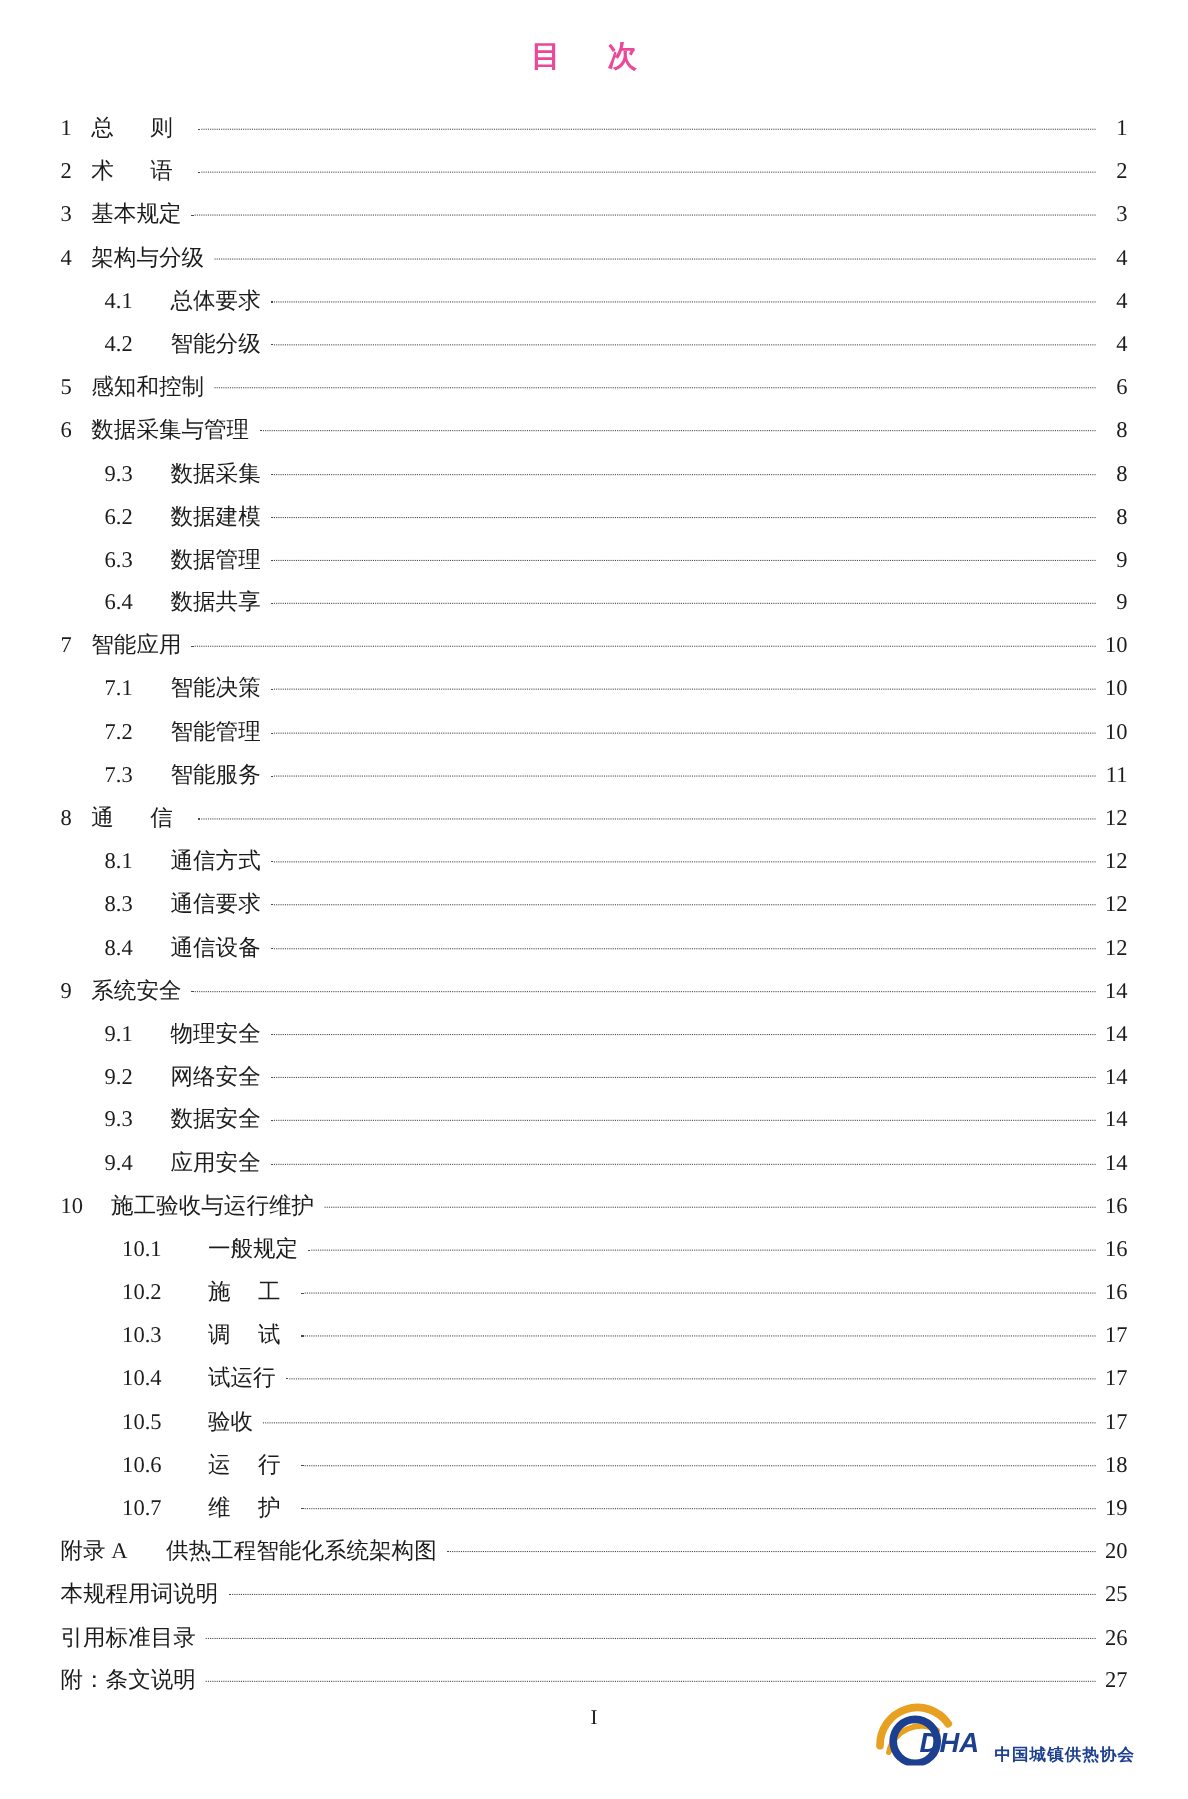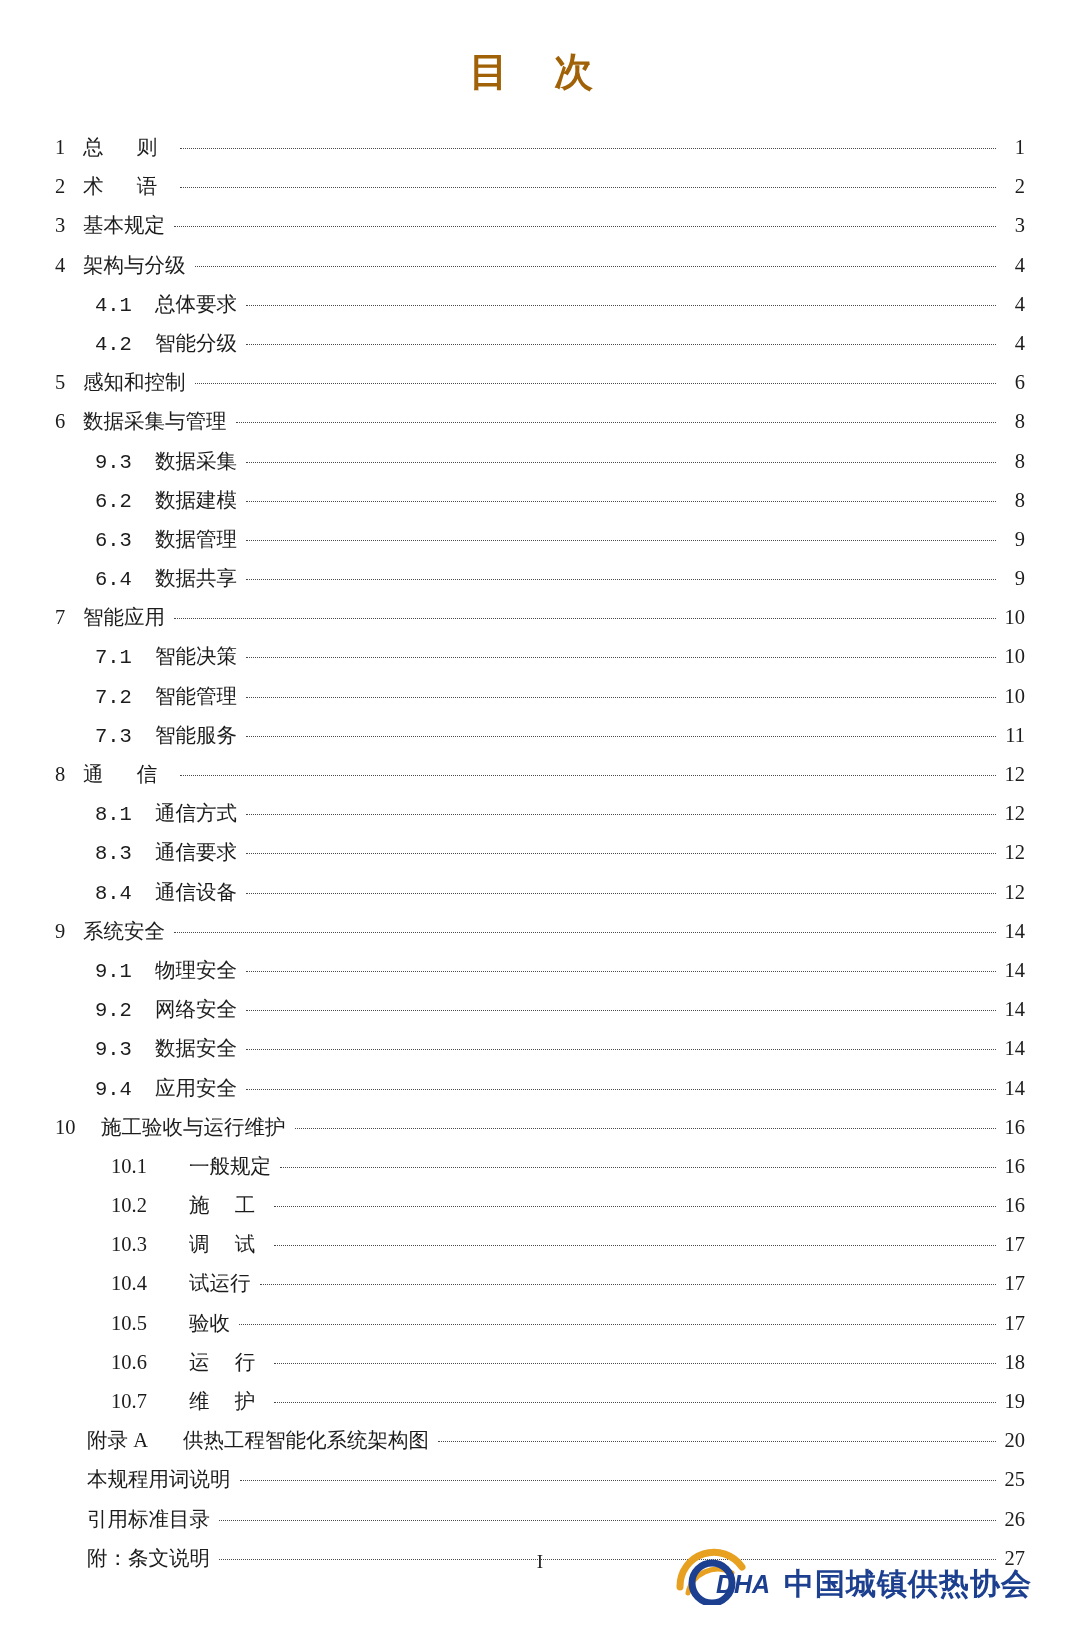--- a/index.html
+++ b/index.html
@@ -17,26 +17,26 @@
   }
   .page {
     position: relative;
     width: 1080px;
     height: 1635px;
     box-sizing: border-box;
     padding: 0;
   }
   .toc-title {
     text-align: center;
-    font-size: 39px;
+    font-size: 27px;
     font-weight: bold;
     letter-spacing: 18px;
-    padding-top: 45px;
+    padding-top: 33px;
     padding-bottom: 0;
-    color: #a16207;
+    color: #ec4899;
     font-family: "Liberation Serif", "DejaVu Serif", serif;
   }
   .toc-list {
     margin: 0;
     padding: 0;
     list-style: none;
     margin-top: 38px;
   }
   .toc-row {
     display: flex;
@@ -51,21 +51,21 @@
   .lvl0 { padding-left: 55px; }
   .lvl1 { padding-left: 95px; }
 
   .num {
     display: inline-block;
     flex: 0 0 auto;
     text-align: left;
   }
   .num.w1 { width: 28px; }     
   .num.w2 { width: 46px; }     
-  .num.sub { width: 60px; font-family: Liberation Mono, monospace; }    
+  .num.sub { width: 60px; }    
   .num.sub2 { width: 78px; margin-left: 16px; }   
 
   .label {
     flex: 0 0 auto;
     padding-right: 6px;
   }
   .label.sp1 { letter-spacing: 14px; }
   .label.sp2 { letter-spacing: 10px; }
 
   .dots {
@@ -76,21 +76,21 @@
     margin: 0 3px;
     height: 1px;
   }
   .pg {
     flex: 0 0 auto;
     text-align: right;
     min-width: 26px;
     padding-right: 55px;
     font-size: 20.5px;
   }
-  .appendix-row { margin-top: 0; margin-left: 32px; }
+  .appendix-row { margin-top: 0; }
 
   .footer-num {
     position: absolute;
     bottom: 62px;
     left: 0;
     width: 1080px;
     text-align: center;
     font-size: 19px;
     color: #222;
   }
@@ -101,21 +101,21 @@
     display: flex;
     align-items: flex-end;
     gap: 8px;
   }
   .logo-mark {
     width: 104px;
     height: 58px;
     position: relative;
   }
   .logo-text {
-    font-size: 30px;
+    font-size: 15px;
     color: #1d3f8f;
     font-weight: bold;
     letter-spacing: 1px;
     font-family: "Liberation Sans", sans-serif;
   }
 </style>
 </head>
 <body>
 
 <div class="page">

